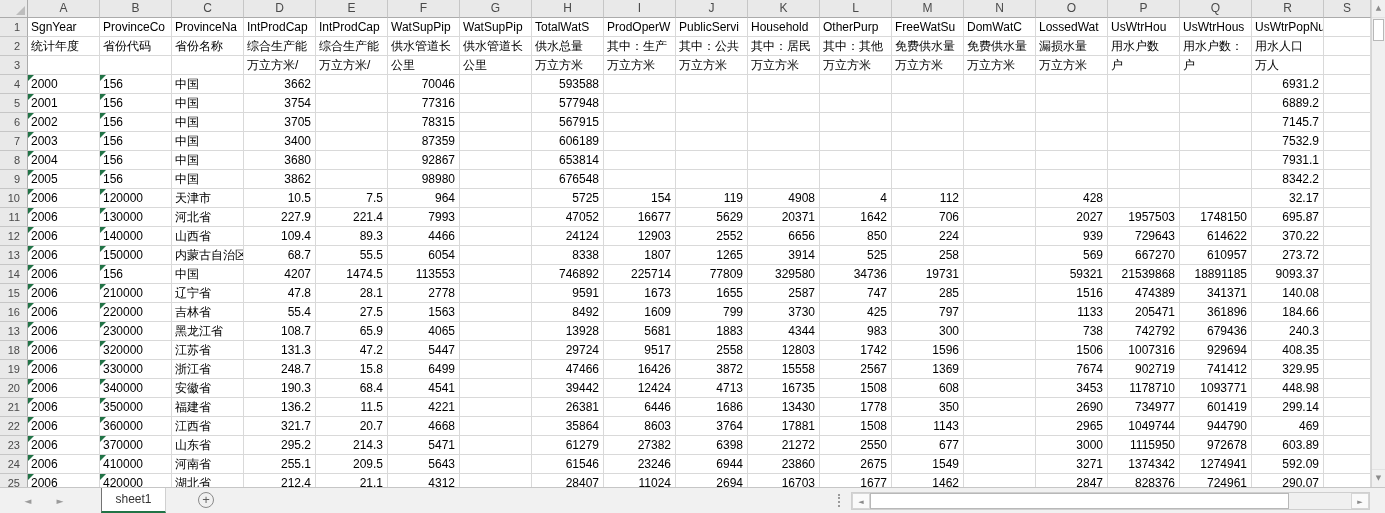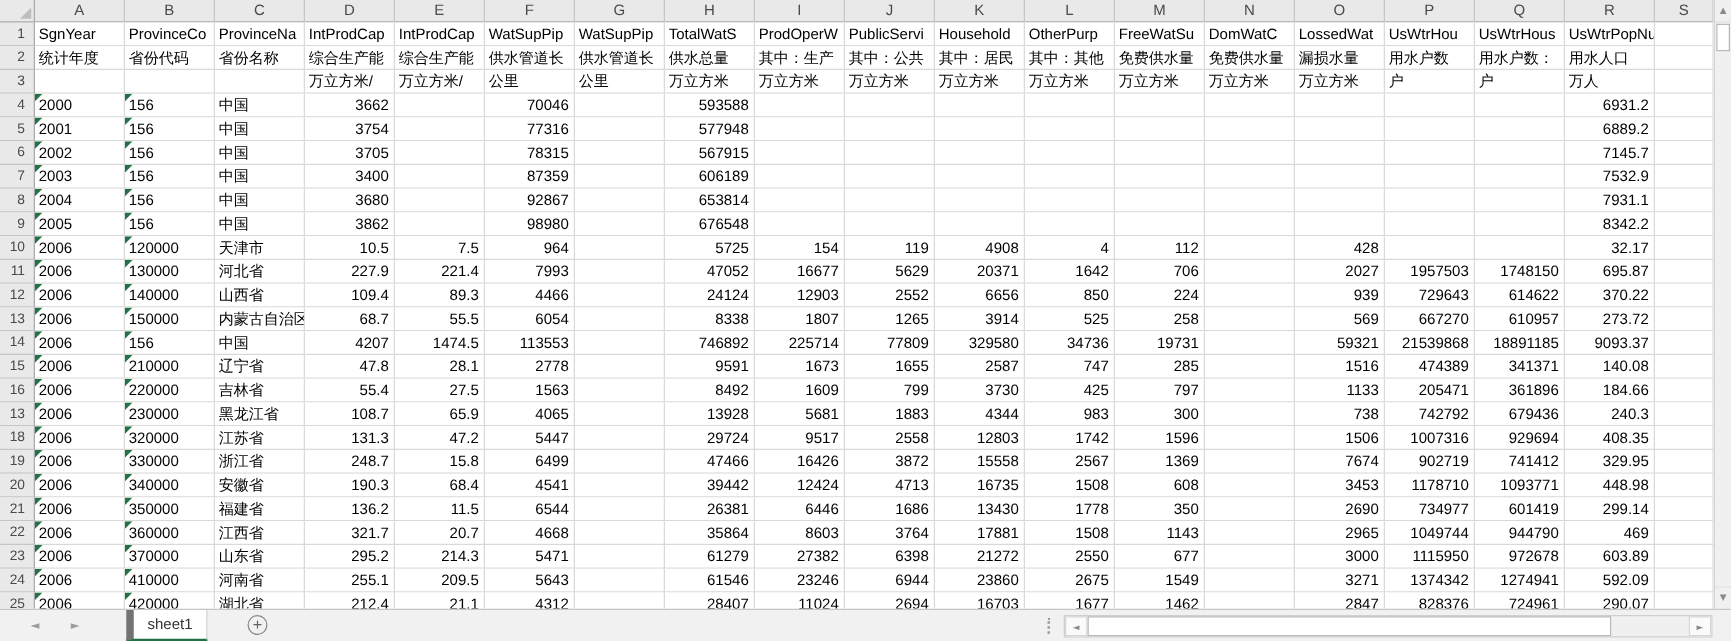--- a/index.html
+++ b/index.html
@@ -34,21 +34,21 @@
   .vsb .thumb{position:absolute;left:1px;top:19px;width:11px;height:22px;background:#fff;
        border:1px solid #b8b8b8;box-sizing:border-box;}
   
   .tabbar{position:absolute;left:0;top:487px;width:1385px;height:26px;background:#f1f1f1;
        border-top:1px solid #c6c6c6;box-sizing:border-box;}
   .navarrow{position:absolute;top:6px;width:14px;height:14px;color:#9b9b9b;font-size:9px;line-height:14px;
        text-align:center;font-family:"DejaVu Sans",sans-serif;}
   .nav-left{left:21px;}
   .nav-right{left:53px;}
   .sheettab{position:absolute;left:101px;top:0;width:65px;height:25px;background:#fff;
-       border-left:6px solid #737373;border-right:1px solid #d0d0d0;border-bottom:2px solid #217346;
+       border-left:1px solid #737373;border-right:1px solid #d0d0d0;border-bottom:2px solid #217346;
        box-sizing:border-box;text-align:center;line-height:22px;color:#333;font-size:12px;}
   .addsheet{position:absolute;left:198px;top:4px;width:16px;height:16px;border:1px solid #8a8a8a;
        border-radius:50%;box-sizing:border-box;color:#5f5f5f;text-align:center;line-height:13px;font-size:13px;}
   .splitter{position:absolute;left:838px;top:6px;height:13px;border-left:2px dotted #9a9a9a;}
   .hsb{position:absolute;left:851px;top:4px;width:519px;height:18px;background:#f0f0f0;
        border:1px solid #cfcfcf;box-sizing:border-box;}
   .hsb .btn{position:absolute;top:0;width:18px;height:16px;background:#fafafa;text-align:center;color:#8a8a8a;
        font-size:7px;line-height:16px;border:1px solid #d5d5d5;box-sizing:border-box;font-family:"DejaVu Sans",sans-serif;}
   .hsb .left{left:0;}
   .hsb .right{right:0;}
@@ -525,21 +525,21 @@
         <div class="cell num">448.98</div>
         <div class="cell last"></div>
       </div>
       <div class="grow">
         <div class="rowhead">21</div>
         <div class="cell">2006<div class="tri"></div></div>
         <div class="cell">350000<div class="tri"></div></div>
         <div class="cell">福建省</div>
         <div class="cell num">136.2</div>
         <div class="cell num">11.5</div>
-        <div class="cell num">6544</div>
+        <div class="cell num">4221</div>
         <div class="cell"></div>
         <div class="cell num">26381</div>
         <div class="cell num">6446</div>
         <div class="cell num">1686</div>
         <div class="cell num">13430</div>
         <div class="cell num">1778</div>
         <div class="cell num">350</div>
         <div class="cell"></div>
         <div class="cell num">2690</div>
         <div class="cell num">734977</div>

